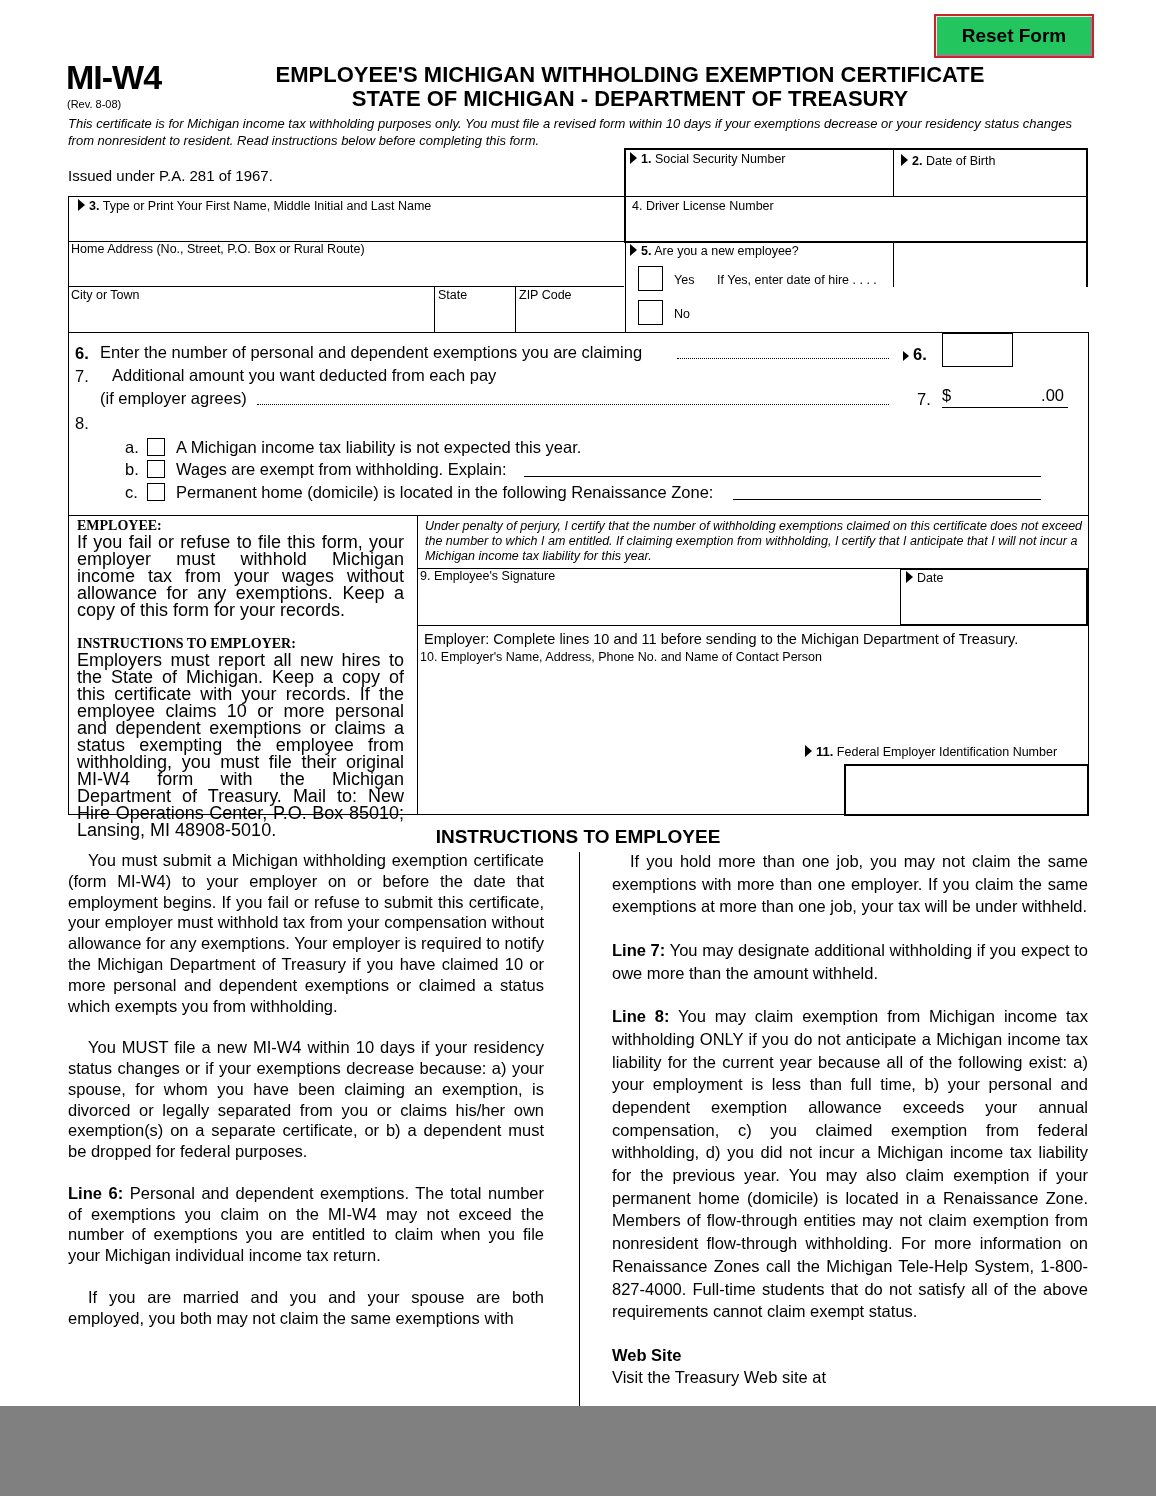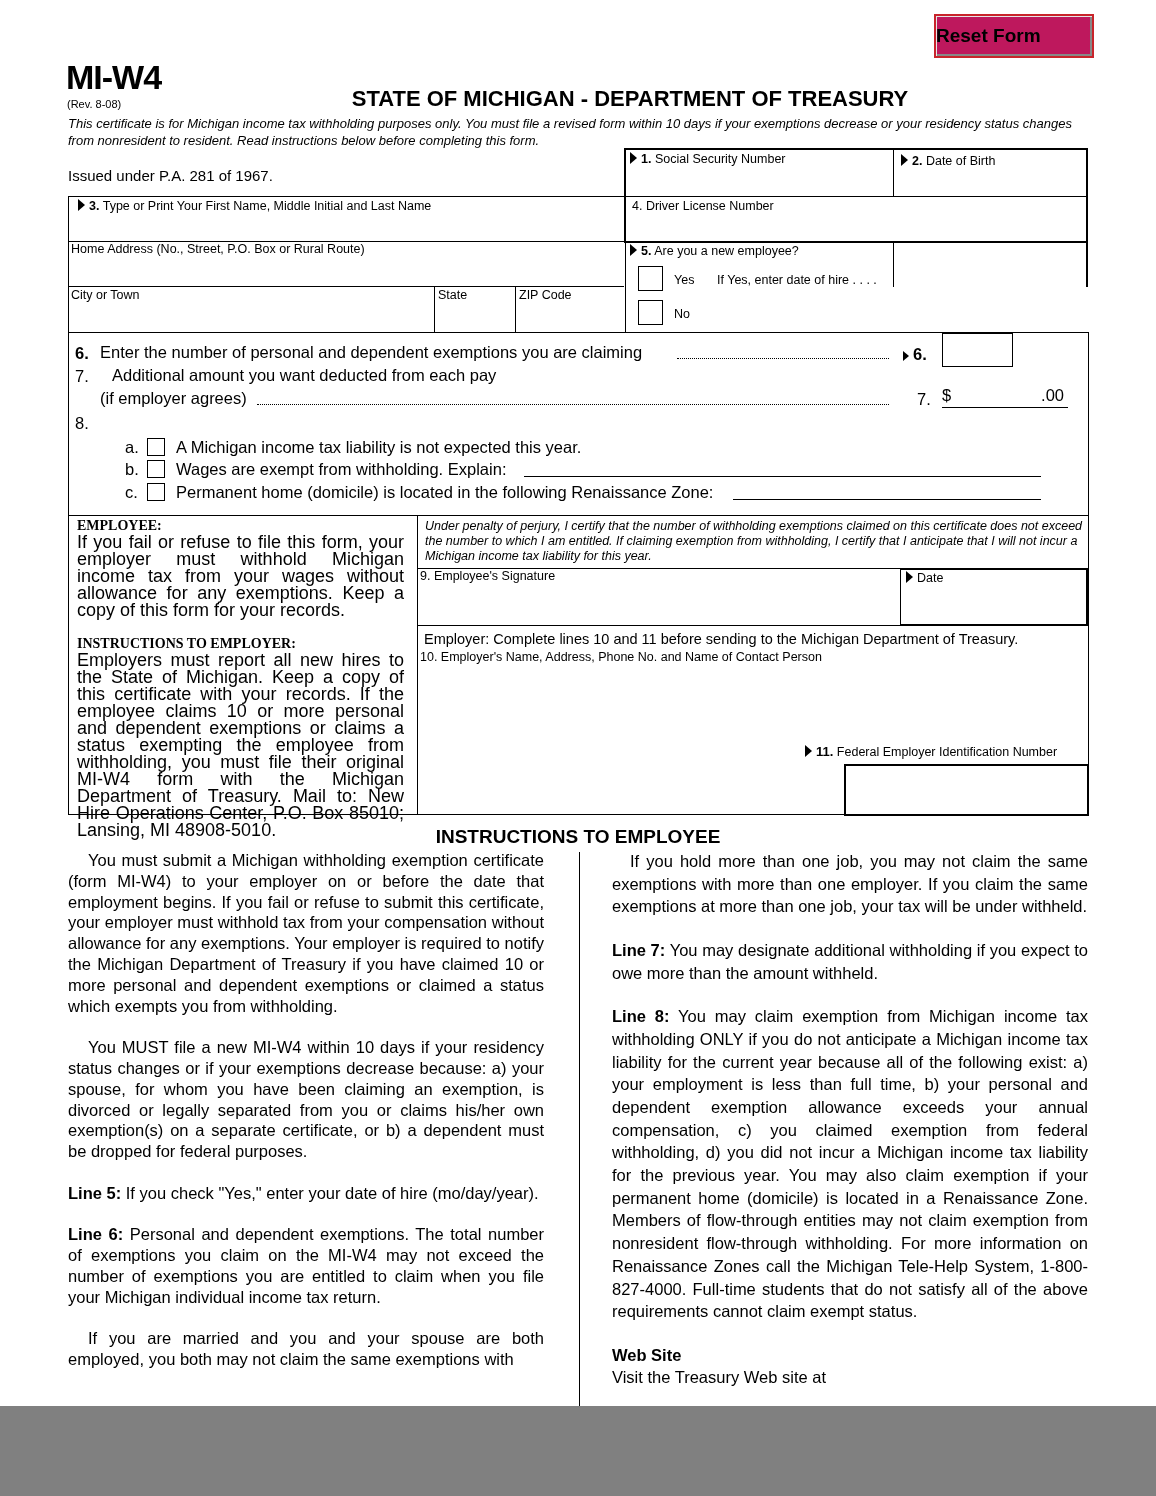--- a/index.html
+++ b/index.html
@@ -2,23 +2,23 @@
 <html><head>
 <meta charset="utf-8">
 <style>
   * { box-sizing: border-box; margin: 0; padding: 0; }
   html, body { width: 1156px; height: 1496px; overflow: hidden; background: #808080; }
   body { position: relative; font-family: "Liberation Sans", sans-serif; color: #000; }
   .page { position: absolute; left: 0; top: 0; width: 1156px; height: 1406px; background: #fff; overflow: hidden; }
   .abs { position: absolute; }
   .reset-btn {
     left: 934px; top: 14px; width: 160px; height: 44px;
-    background: #be185d; border: 2px solid #c8242b;
+    background: #22c55e; border: 2px solid #c8242b;
     box-shadow: inset 1px 1px 0 #e6e6e6, inset -2px -2px 0 #888;
-    font-weight: bold; font-size: 19px; line-height: 40px; cursor: pointer;
+    font-weight: bold; font-size: 19px; text-align: center; line-height: 40px; cursor: pointer;
   }
   .form-id { left: 66px; top: 58px; font-size: 34px; font-weight: bold; letter-spacing: -1px; }
   .rev { left: 67px; top: 98px; font-size: 11px; }
   .title1 { left: 230px; top: 62px; width: 800px; text-align: center; font-size: 22px; font-weight: bold; }
   .title2 { left: 230px; top: 86px; width: 800px; text-align: center; font-size: 22px; font-weight: bold; }
   .intro { left: 68px; top: 115px; width: 1030px; font-size: 13px; font-style: italic; line-height: 17px; }
   .issued { left: 68px; top: 167px; font-size: 15px; }
   .lbl { font-size: 12.5px; }
   .arrow { display: inline-block; width: 0; height: 0; border-top: 6px solid transparent; border-bottom: 6px solid transparent; border-left: 7px solid #000; margin-right: 4px; vertical-align: -1px; }
   .box { position: absolute; border: 1px solid #000; }
@@ -41,20 +41,21 @@
 </style>
 </head>
 <body>
 
 <div class="page">
 
   <div class="abs reset-btn">Reset Form</div>
 
   <div class="abs form-id">MI-W4</div>
   <div class="abs rev">(Rev. 8-08)</div>
+  <div class="abs title1">EMPLOYEE'S MICHIGAN WITHHOLDING EXEMPTION CERTIFICATE</div>
   <div class="abs title2">STATE OF MICHIGAN - DEPARTMENT OF TREASURY</div>
   <div class="abs intro">This certificate is for Michigan income tax withholding purposes only. You must file a revised form within 10 days if your exemptions decrease or your residency status changes from nonresident to resident. Read instructions below before completing this form.</div>
   <div class="abs issued">Issued under P.A. 281 of 1967.</div>
 
   <div class="box thick" style="left:624px; top:148px; width:464px; height:95px;"></div>
   <div class="vline" style="left:893px; top:149px; height:47px;"></div>
   <div class="hline" style="left:625px; top:196px; width:462px;"></div>
 
   <div class="abs lbl" style="left:630px; top:152px;">
     <span class="arrow"></span><b>1.</b> <span>Social Security Number</span>
@@ -151,21 +152,20 @@
 
   <div class="abs lbl" style="left:805px; top:744px;"><span class="arrow"></span><b style="font-size:13px;">11.</b> <span>Federal Employer Identification Number</span></div>
   <div class="box thick" style="left:844px; top:764px; width:245px; height:52px;"></div>
 
   <div class="abs inst-title">INSTRUCTIONS TO EMPLOYEE</div>
   <div class="vline" style="left:579px; top:852px; height:560px;"></div>
 
   <div class="col" style="left:68px; top:850px; width:476px;">
     <p class="indent">You must submit a Michigan withholding exemption certificate (form MI-W4) to your employer on or before the date that employment begins. If you fail or refuse to submit this certificate, your employer must withhold tax from your compensation without allowance for any exemptions. Your employer is required to notify the Michigan Department of Treasury if you have claimed 10 or more personal and dependent exemptions or claimed a status which exempts you from withholding.</p>
     <p class="indent">You MUST file a new MI-W4 within 10 days if your residency status changes or if your exemptions decrease because: a) your spouse, for whom you have been claiming an exemption, is divorced or legally separated from you or claims his/her own exemption(s) on a separate certificate, or b) a dependent must be dropped for federal purposes.</p>
-    <p><b>Line 5:</b><span> If you check "Yes," enter your date of hire (mo/day/year).</span></p>
     <p><b>Line 6:</b><span> Personal and dependent exemptions. The total number of exemptions you claim on the MI-W4 may not exceed the number of exemptions you are entitled to claim when you file your Michigan individual income tax return.</span></p>
     <p class="indent">If you are married and you and your spouse are both employed, you both may not claim the same exemptions with</p>
   </div>
 
   <div class="col" style="left:612px; top:850px; width:476px;">
     <p class="indent" style="text-indent:18px; line-height:22.7px;">If you hold more than one job, you may not claim the same exemptions with more than one employer. If you claim the same exemptions at more than one job, your tax will be under withheld.</p>
     <p style="line-height:22.7px;"><b>Line 7:</b><span> You may designate additional withholding if you expect to owe more than the amount withheld.</span></p>
     <p style="line-height:22.7px;"><b>Line 8:</b><span> You may claim exemption from Michigan income tax withholding ONLY if you do not anticipate a Michigan income tax liability for the current year because all of the following exist:  a) your employment is less than full time, b) your personal and dependent exemption allowance exceeds your annual compensation, c) you claimed exemption from federal withholding, d) you did not incur a Michigan income tax liability for the previous year. You may also claim exemption if your permanent home (domicile) is located in a Renaissance Zone. Members of flow-through entities may not claim exemption from nonresident flow-through withholding. For more information on Renaissance Zones call the Michigan Tele-Help System, 1-800-827-4000. Full-time students that do not satisfy all of the above requirements cannot claim exempt status.</span></p>
     <p style="line-height:22.7px; margin-bottom:8px;"><b>Web Site</b><br><span>Visit the Treasury Web site at</span></p>
   </div>

